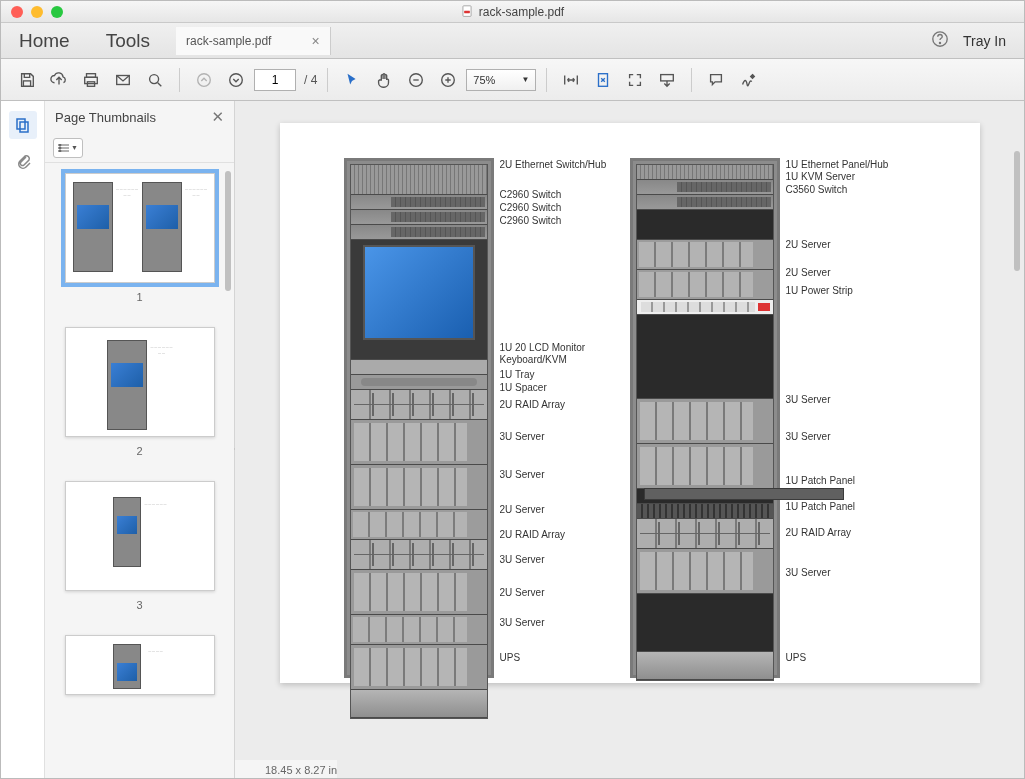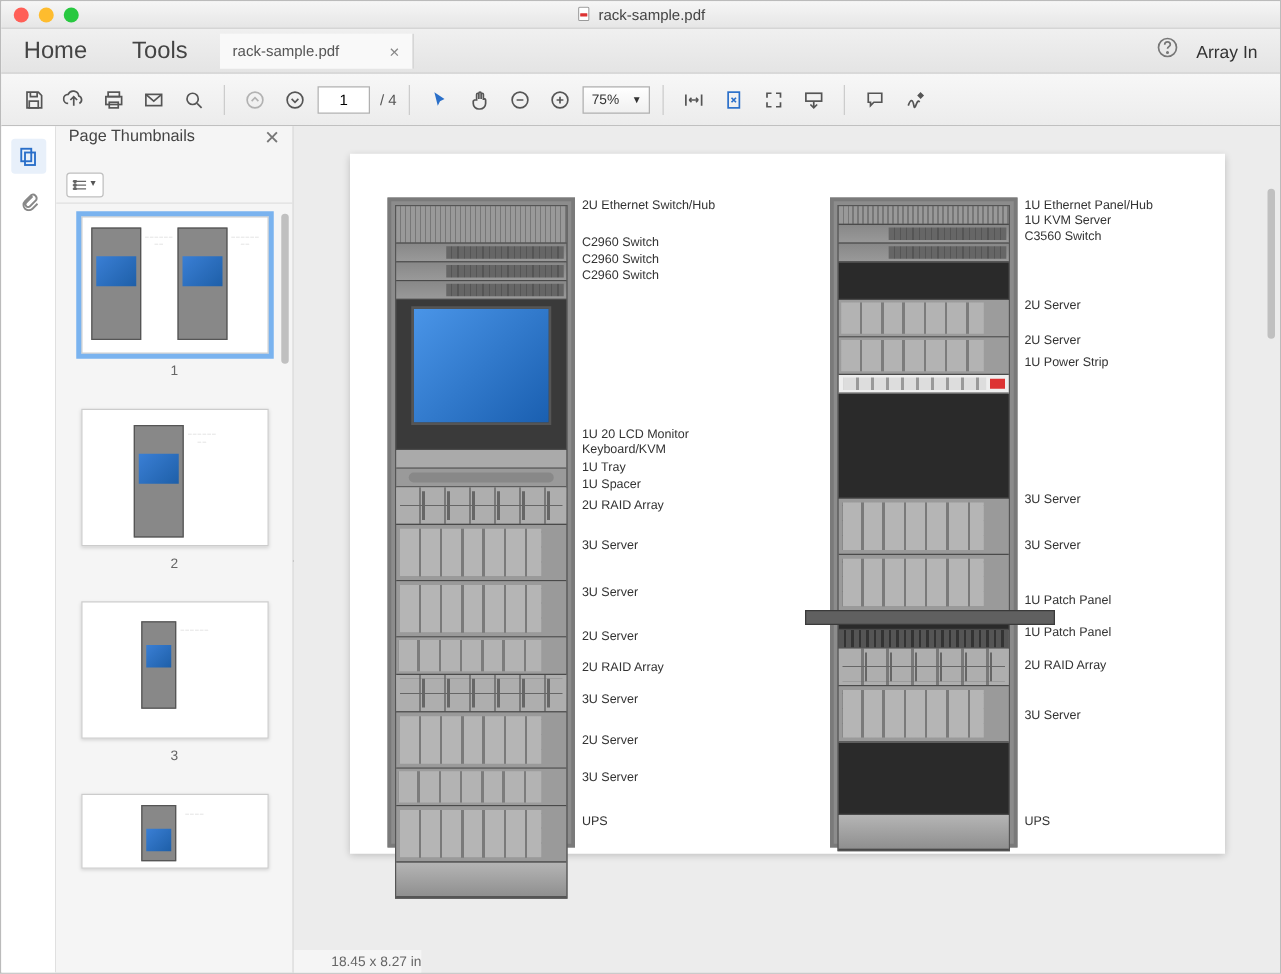--- a/index.html
+++ b/index.html
@@ -16,45 +16,45 @@
 .tab .close{font-size:14px;color:#888}
 .help-ico{margin-left:auto;margin-right:14px;color:#555}
 .signin{font-size:14px;color:#333;padding-right:18px}
 .toolbar{height:42px;background:linear-gradient(#f7f7f7,#ececec);border-bottom:1px solid #c0c0c0;display:flex;align-items:center;padding:0 12px;gap:4px}
 .tb-ico{width:28px;height:28px;display:flex;align-items:center;justify-content:center;color:#555}
 .tb-ico svg{width:18px;height:18px;stroke:#555;stroke-width:1.5;fill:none}
 .tb-ico.blue svg{stroke:#2a6fc9;fill:#2a6fc9}
 .tb-sep{width:1px;height:24px;background:#ccc;margin:0 6px}
 .page-input{width:42px;height:22px;border:1px solid #b0b0b0;background:#fff;font-size:12px;text-align:center}
 .page-total{font-size:12px;color:#555;margin-left:4px}
-.zoom-select{height:22px;width:54px;border:1px solid #b0b0b0;background:linear-gradient(#fff,#f0f0f0);font-size:11px;display:flex;align-items:center;padding:0 6px;justify-content:space-between;color:#333}
+.zoom-select{height:22px;width:70px;border:1px solid #b0b0b0;background:linear-gradient(#fff,#f0f0f0);font-size:11px;display:flex;align-items:center;padding:0 6px;justify-content:space-between;color:#333}
 .main{display:flex;height:679px}
 .leftrail{width:44px;background:#fff;border-right:1px solid #e0e0e0;padding-top:10px;display:flex;flex-direction:column;align-items:center;gap:14px}
 .leftrail .ico{color:#777}
 .leftrail .ico.active{color:#2a6fc9;background:#e8f0fa;width:28px;height:28px;border-radius:3px;display:flex;align-items:center;justify-content:center}
 .thumbpanel{width:190px;background:#f5f5f5;border-right:1px solid #d4d4d4;display:flex;flex-direction:column;position:relative}
-.thumb-hdr{height:32px;display:flex;padding:0 10px;font-size:13px;color:#444;justify-content:space-between}
+.thumb-hdr{height:32px;display:flex;align-items:center;padding:0 10px;font-size:13px;color:#444;justify-content:space-between}
 .thumb-opts{height:30px;border-bottom:1px solid #e0e0e0;display:flex;align-items:center;padding:0 8px}
 .thumb-opts .optbtn{border:1px solid #bfbfbf;border-radius:3px;width:30px;height:20px;display:flex;align-items:center;justify-content:center;color:#555;font-size:10px;gap:2px;background:#fff}
 .thumb-list{flex:1;overflow:hidden;padding:10px 18px 0 18px}
 .thumb{margin-bottom:24px;text-align:center}
 .thumb-page{width:150px;height:110px;background:#fff;border:1px solid #ccc;box-shadow:0 1px 3px rgba(0,0,0,.15);margin:0 auto;position:relative;overflow:hidden;padding:8px 5px}
 .thumb.selected .thumb-page{outline:4px solid #7ab3ef}
 .thumb-num{font-size:11px;color:#666;margin-top:8px}
 .thumb-scrollbar{position:absolute;right:3px;top:70px;width:6px;height:120px;background:#c0c0c0;border-radius:3px}
 .thumb-rack{display:inline-block;width:40px;height:90px;background:#888;border:1px solid #555;margin:0 2px;vertical-align:top;position:relative}
 .thumb-rack::after{content:'';position:absolute;left:3px;right:3px;top:22px;height:24px;background:linear-gradient(135deg,#3a7fd5,#1e5fa8)}
 .thumb-labels{display:inline-block;width:25px;height:90px;vertical-align:top;font-size:3px;color:#999;line-height:6px;padding-top:4px}
 .thumb-rack.narrow{width:28px;height:70px}
 .thumb-rack.narrow::after{top:18px;height:18px}
 .collapse-btn{position:absolute;left:233px;top:440px;width:8px;height:18px;color:#999;font-size:12px;cursor:pointer}
 .content{flex:1;background:#ececec;position:relative;overflow:hidden}
 .content-scroll{position:absolute;right:4px;top:50px;width:6px;height:120px;background:#c0c0c0;border-radius:3px}
 .page{background:#fff;width:700px;height:560px;margin:22px auto 0;box-shadow:0 2px 6px rgba(0,0,0,.2);position:relative;padding:35px 30px}
-.racks{display:flex;justify-content:space-between}
+.racks{display:flex;justify-content:center}
 .rack-col{display:flex;gap:6px;align-items:flex-start}
 .rack{width:150px;border:3px solid #7a7a7a;background:#8c8c8c;height:520px;position:relative;display:flex;flex-direction:column}
 .rack-inner{flex:1;border:1px solid #555;margin:3px;background:#6d6d6d;display:flex;flex-direction:column;position:relative}
 .unit{border-bottom:1px solid #4a4a4a;background:linear-gradient(#a0a0a0,#808080);flex-shrink:0}
 .h1{height:15px}.h2{height:30px}.h3{height:45px}
 .unit.switch{background:repeating-linear-gradient(90deg,#999 0,#999 3px,#777 3px,#777 4px)}
 .unit.sw{background:linear-gradient(#888,#999);position:relative}
 .unit.sw::before{content:'';position:absolute;inset:2px 2px 2px 40px;background:repeating-linear-gradient(90deg,#666 0,#666 4px,#555 4px,#555 5px)}
 .unit.lcd{height:120px;background:#3a3a3a;padding:5px 12px}
 .screen{width:100%;height:95px;background:linear-gradient(135deg,#4a95e8,#1a5fb0);border:2px solid #555}
@@ -101,21 +101,21 @@
   <div class="menu-btn">Tools</div>
   <div class="tab">
     <span>rack-sample.pdf</span>
     <span class="close">×</span>
   </div>
   <span class="help-ico"><svg width="18" height="18" viewBox="0 0 20 20" fill="none" stroke="#777" stroke-width="1.5">
         <circle cx="10" cy="10" r="8"></circle>
         <path d="M7.5 7.5a2.5 2.5 0 015 0c0 1.5-2.5 2-2.5 3.5"></path>
         <circle cx="10" cy="14.5" r=".6" fill="#777"></circle>
       </svg></span>
-  <div class="signin">Array In</div>
+  <div class="signin">Tray In</div>
 </div>
 
 <div class="toolbar">
   <div class="tb-ico">
       <svg viewBox="0 0 20 20">
         <path d="M4 3h10l3 3v11H4z"></path>
         <path d="M7 3v4h6V3"></path>
         <rect x="6" y="11" width="8" height="6"></rect>
       </svg>
     </div>

